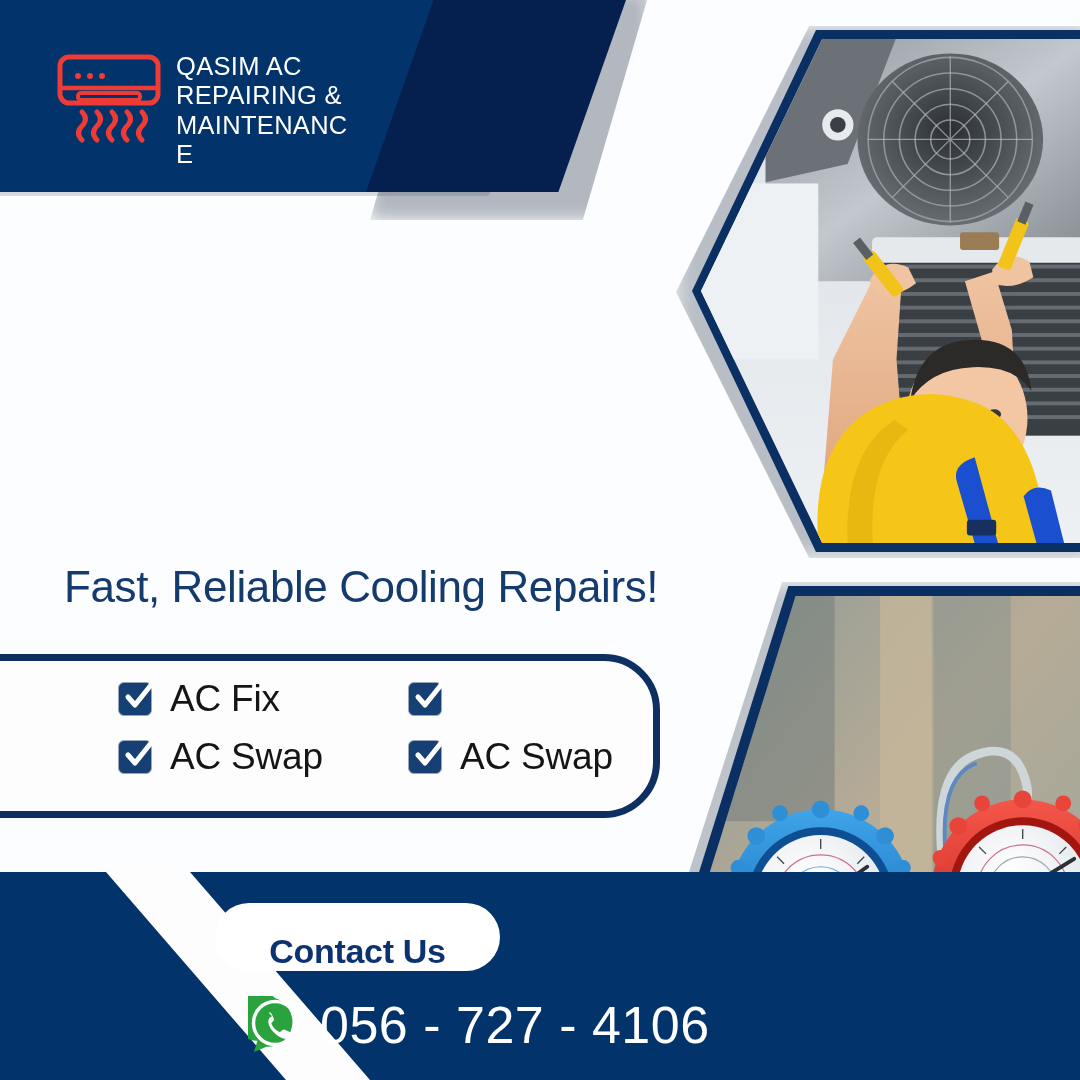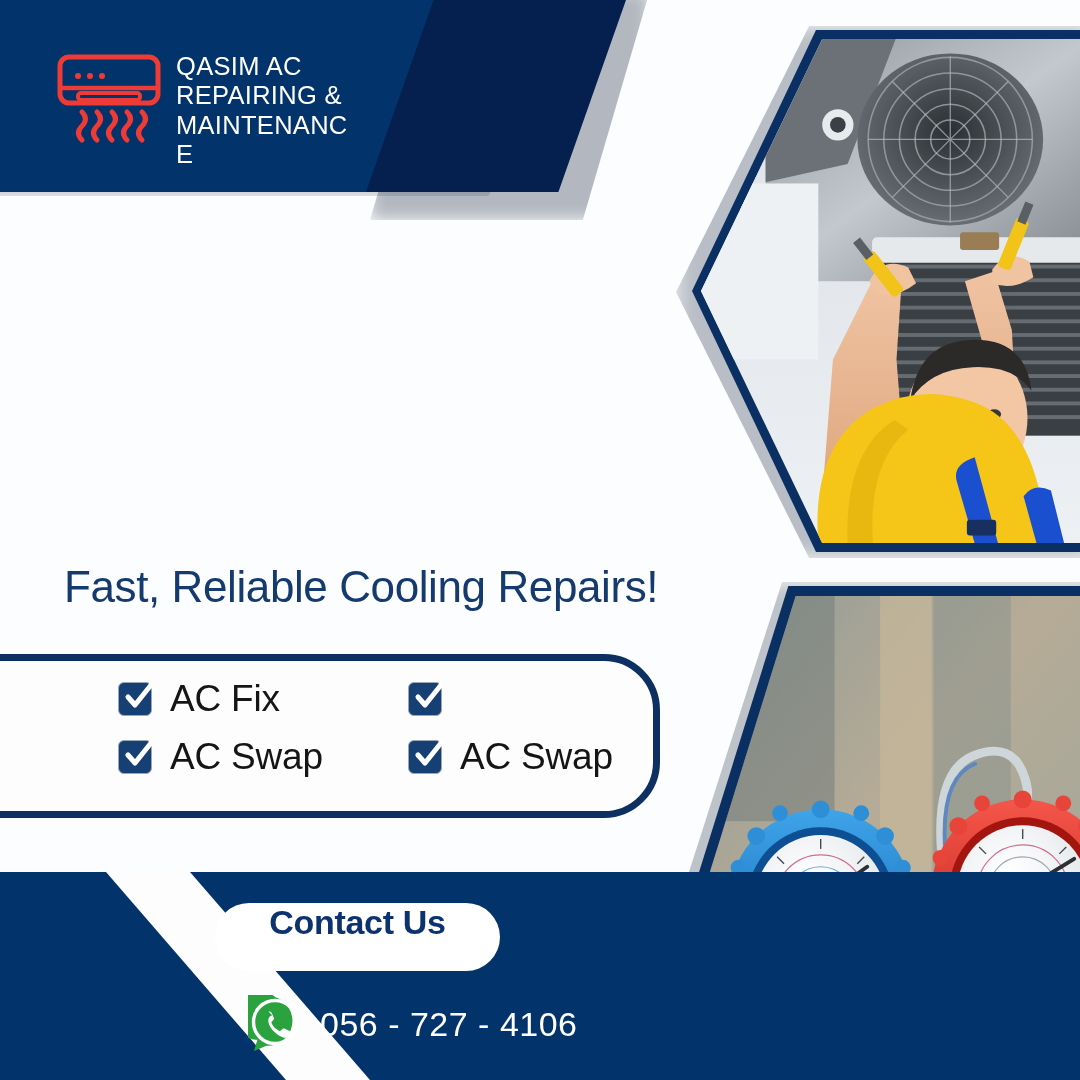--- a/index.html
+++ b/index.html
@@ -259,21 +259,21 @@
   
   .contact-btn {
     position: absolute;
     left: 215px;
     top: 903px;
     width: 285px;
     height: 68px;
     background: #ffffff;
     border-radius: 34px;
     display: flex;
-    align-items: flex-start;
+    align-items: flex-end;
     justify-content: center;
     z-index: 9;
   }
   .contact-btn span {
     color: #0c3370;
     font-size: 34px;
     font-weight: 700;
     letter-spacing: -0.3px;
   }
   .phone-row {
@@ -281,21 +281,21 @@
     left: 248px;
     top: 995px;
     display: flex;
     align-items: center;
     gap: 18px;
     z-index: 9;
   }
   .wa-icon { width: 54px; height: 58px; flex: 0 0 auto; }
   .phone-num {
     color: #ffffff;
-    font-size: 34px;
+    font-size: 52px;
     font-weight: 400;
     letter-spacing: 0.5px;
   }
 </style>
 </head>
 <body>
 
 <div id="poster">
 
   <div class="bg-base"></div>

